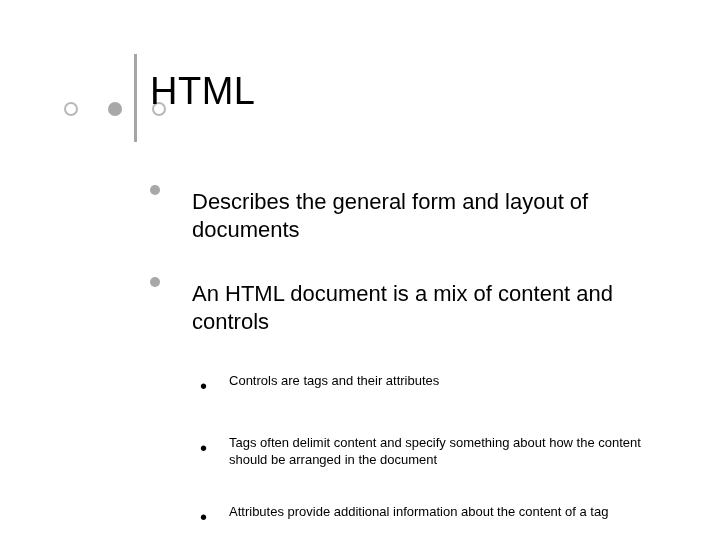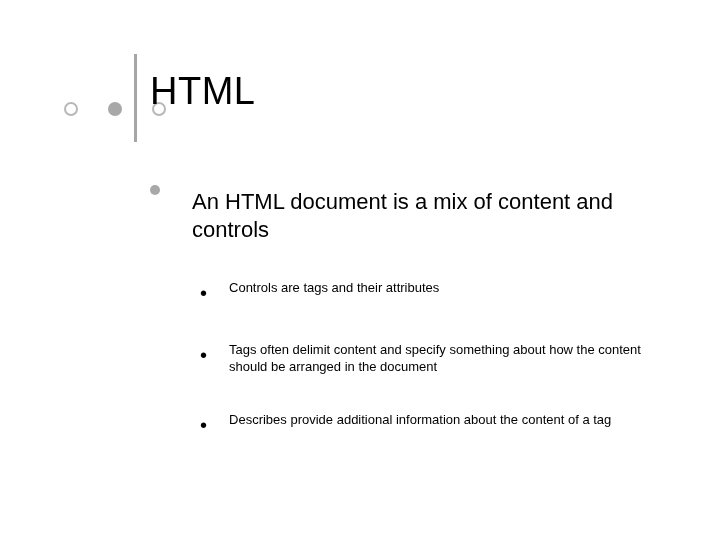--- a/index.html
+++ b/index.html
@@ -95,34 +95,38 @@
   <div class="circ outline1"></div>
   <div class="circ solid"></div>
   <div class="circ outline2"></div>
 </div>
 <div class="vline"></div>
 
 <h1 class="title">HTML</h1>
 
 <div class="content">
 
+  <div class="l1">
+    <div class="bullet"></div>
+    <div class="txt">Describes the general form and layout of documents</div>
+  </div>
 
   <div class="l1">
     <div class="bullet"></div>
     <div class="txt">An HTML document is a mix of content and controls</div>
   </div>
 
   <div class="l2-wrap">
     <div class="l2">
       <div class="dot">•</div>
       <div class="txt">Controls are tags and their attributes</div>
     </div>
     <div class="l2">
       <div class="dot">•</div>
       <div class="txt">Tags often delimit content and specify something about how the content should be arranged in the document</div>
     </div>
     <div class="l2">
       <div class="dot">•</div>
-      <div class="txt">Describes provide additional information about the content of a tag</div>
+      <div class="txt">Attributes provide additional information about the content of a tag</div>
     </div>
   </div>
 
 </div>
 
 </body></html>

